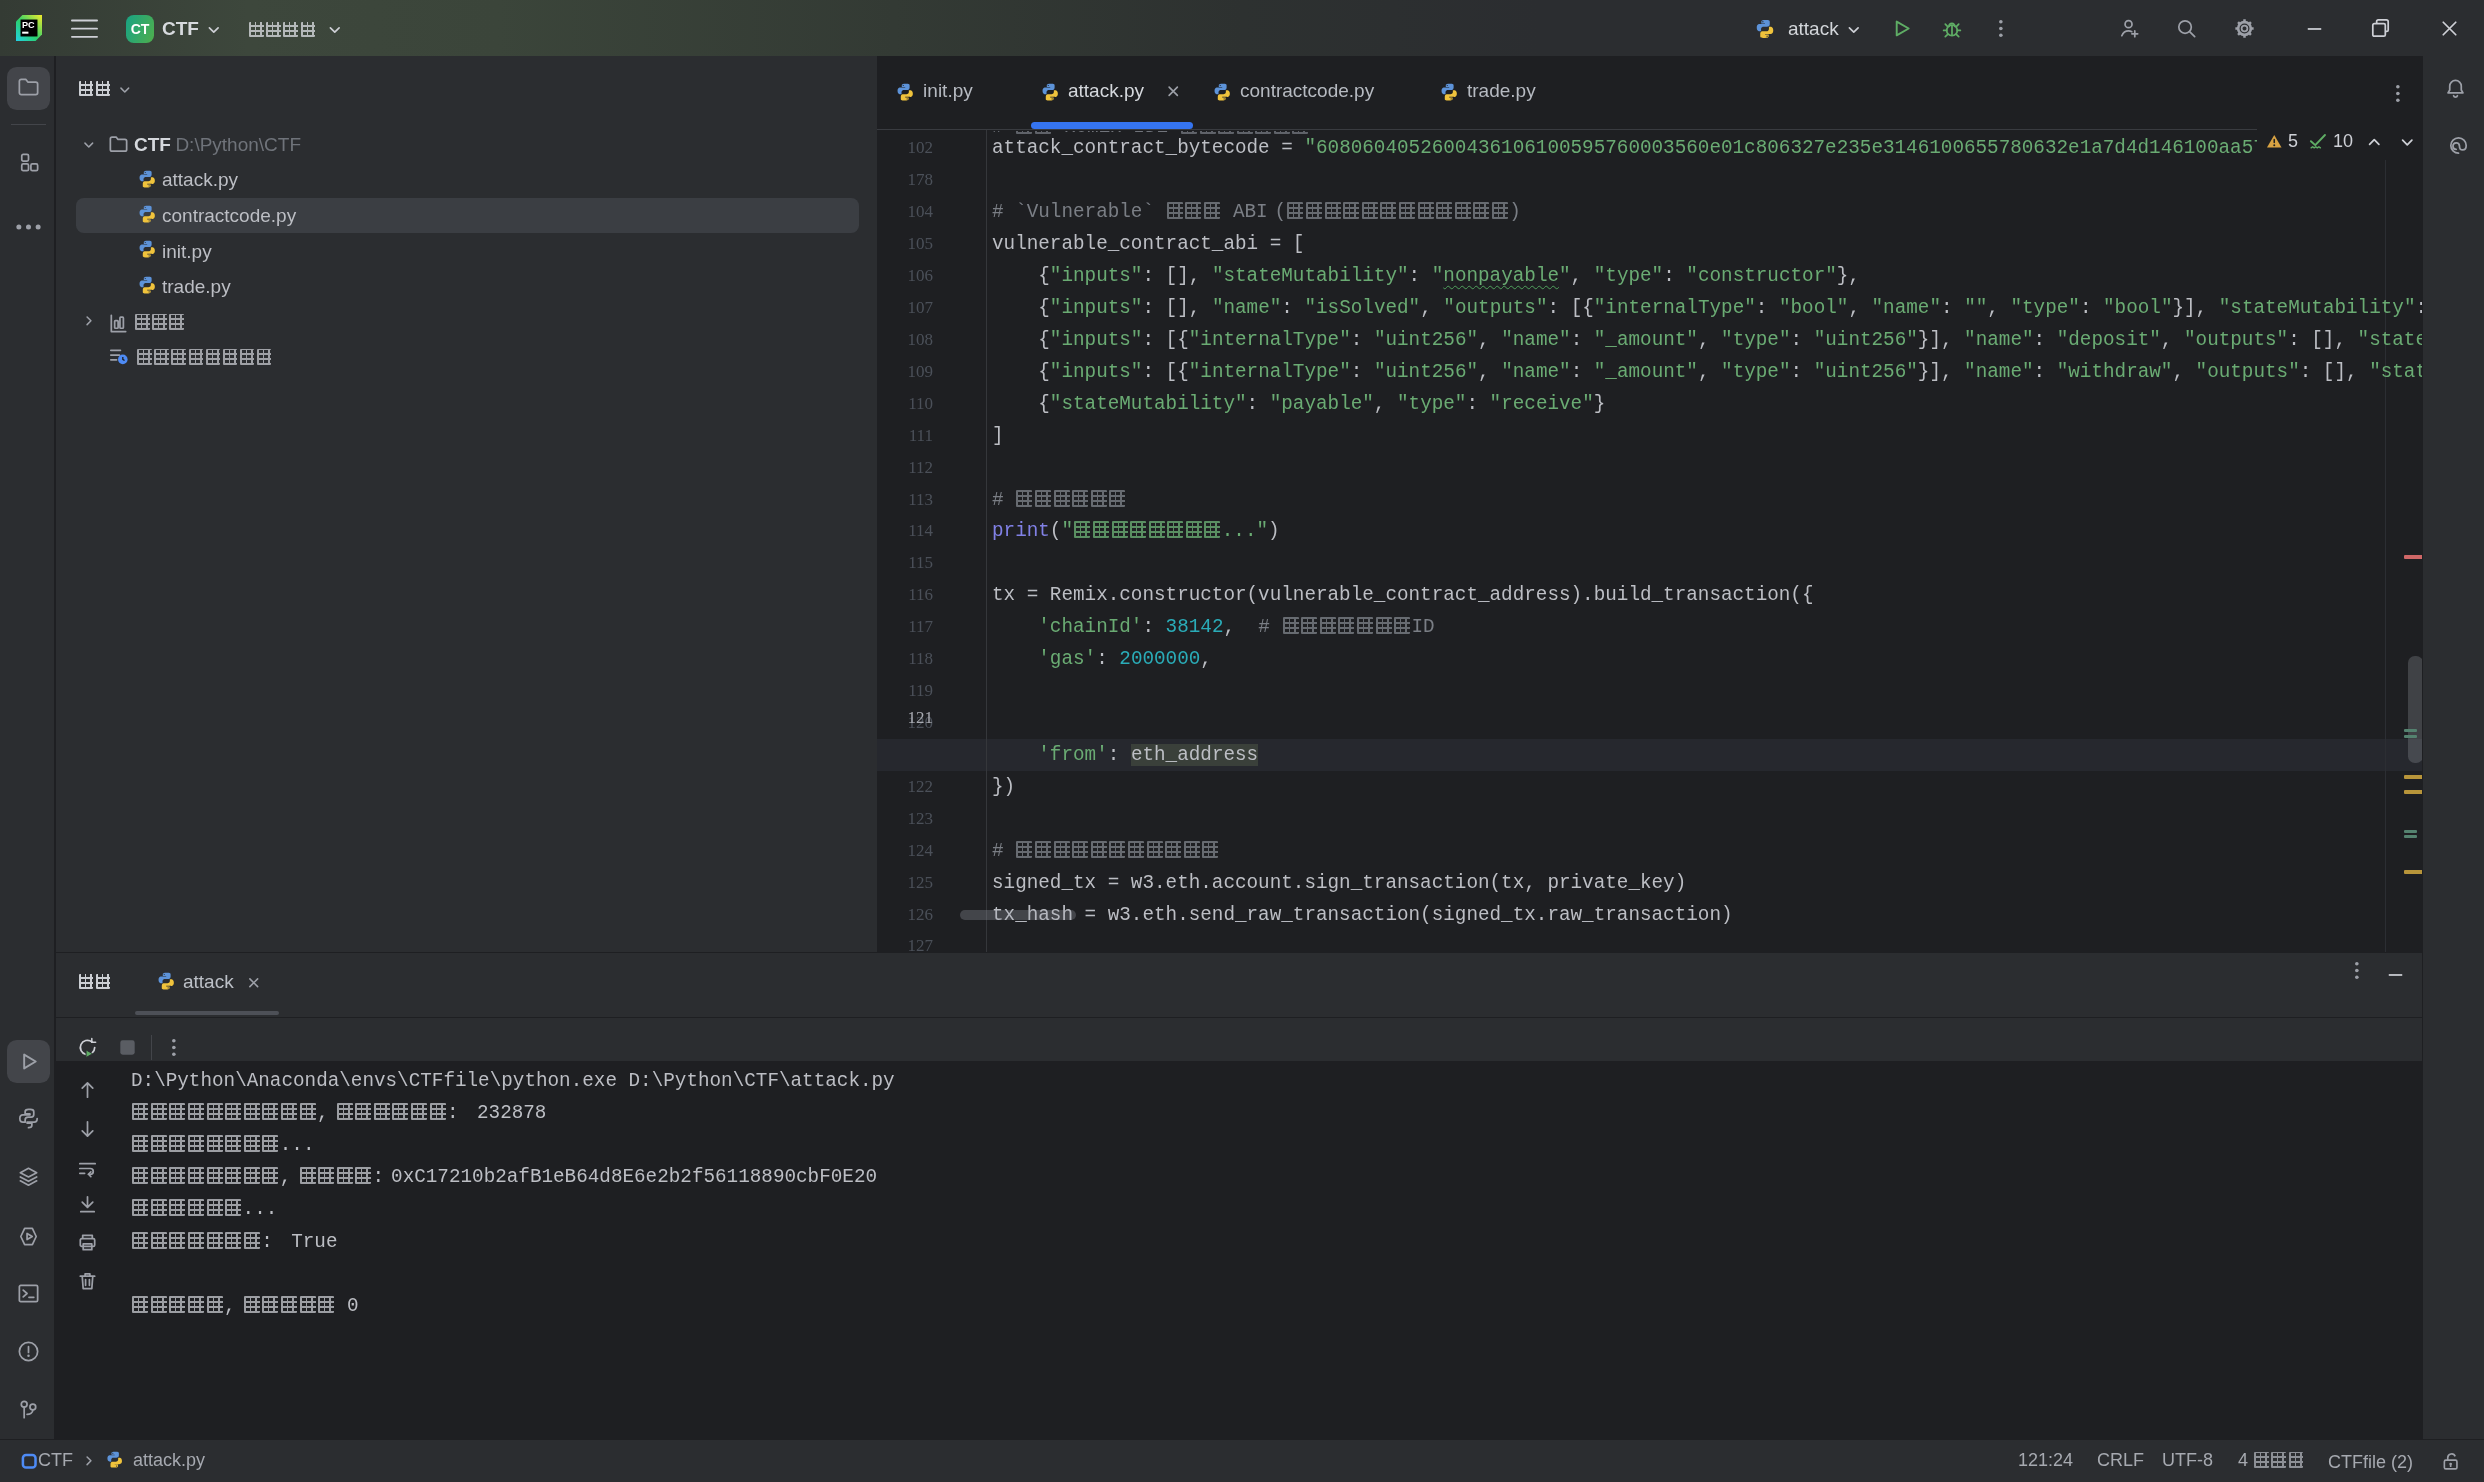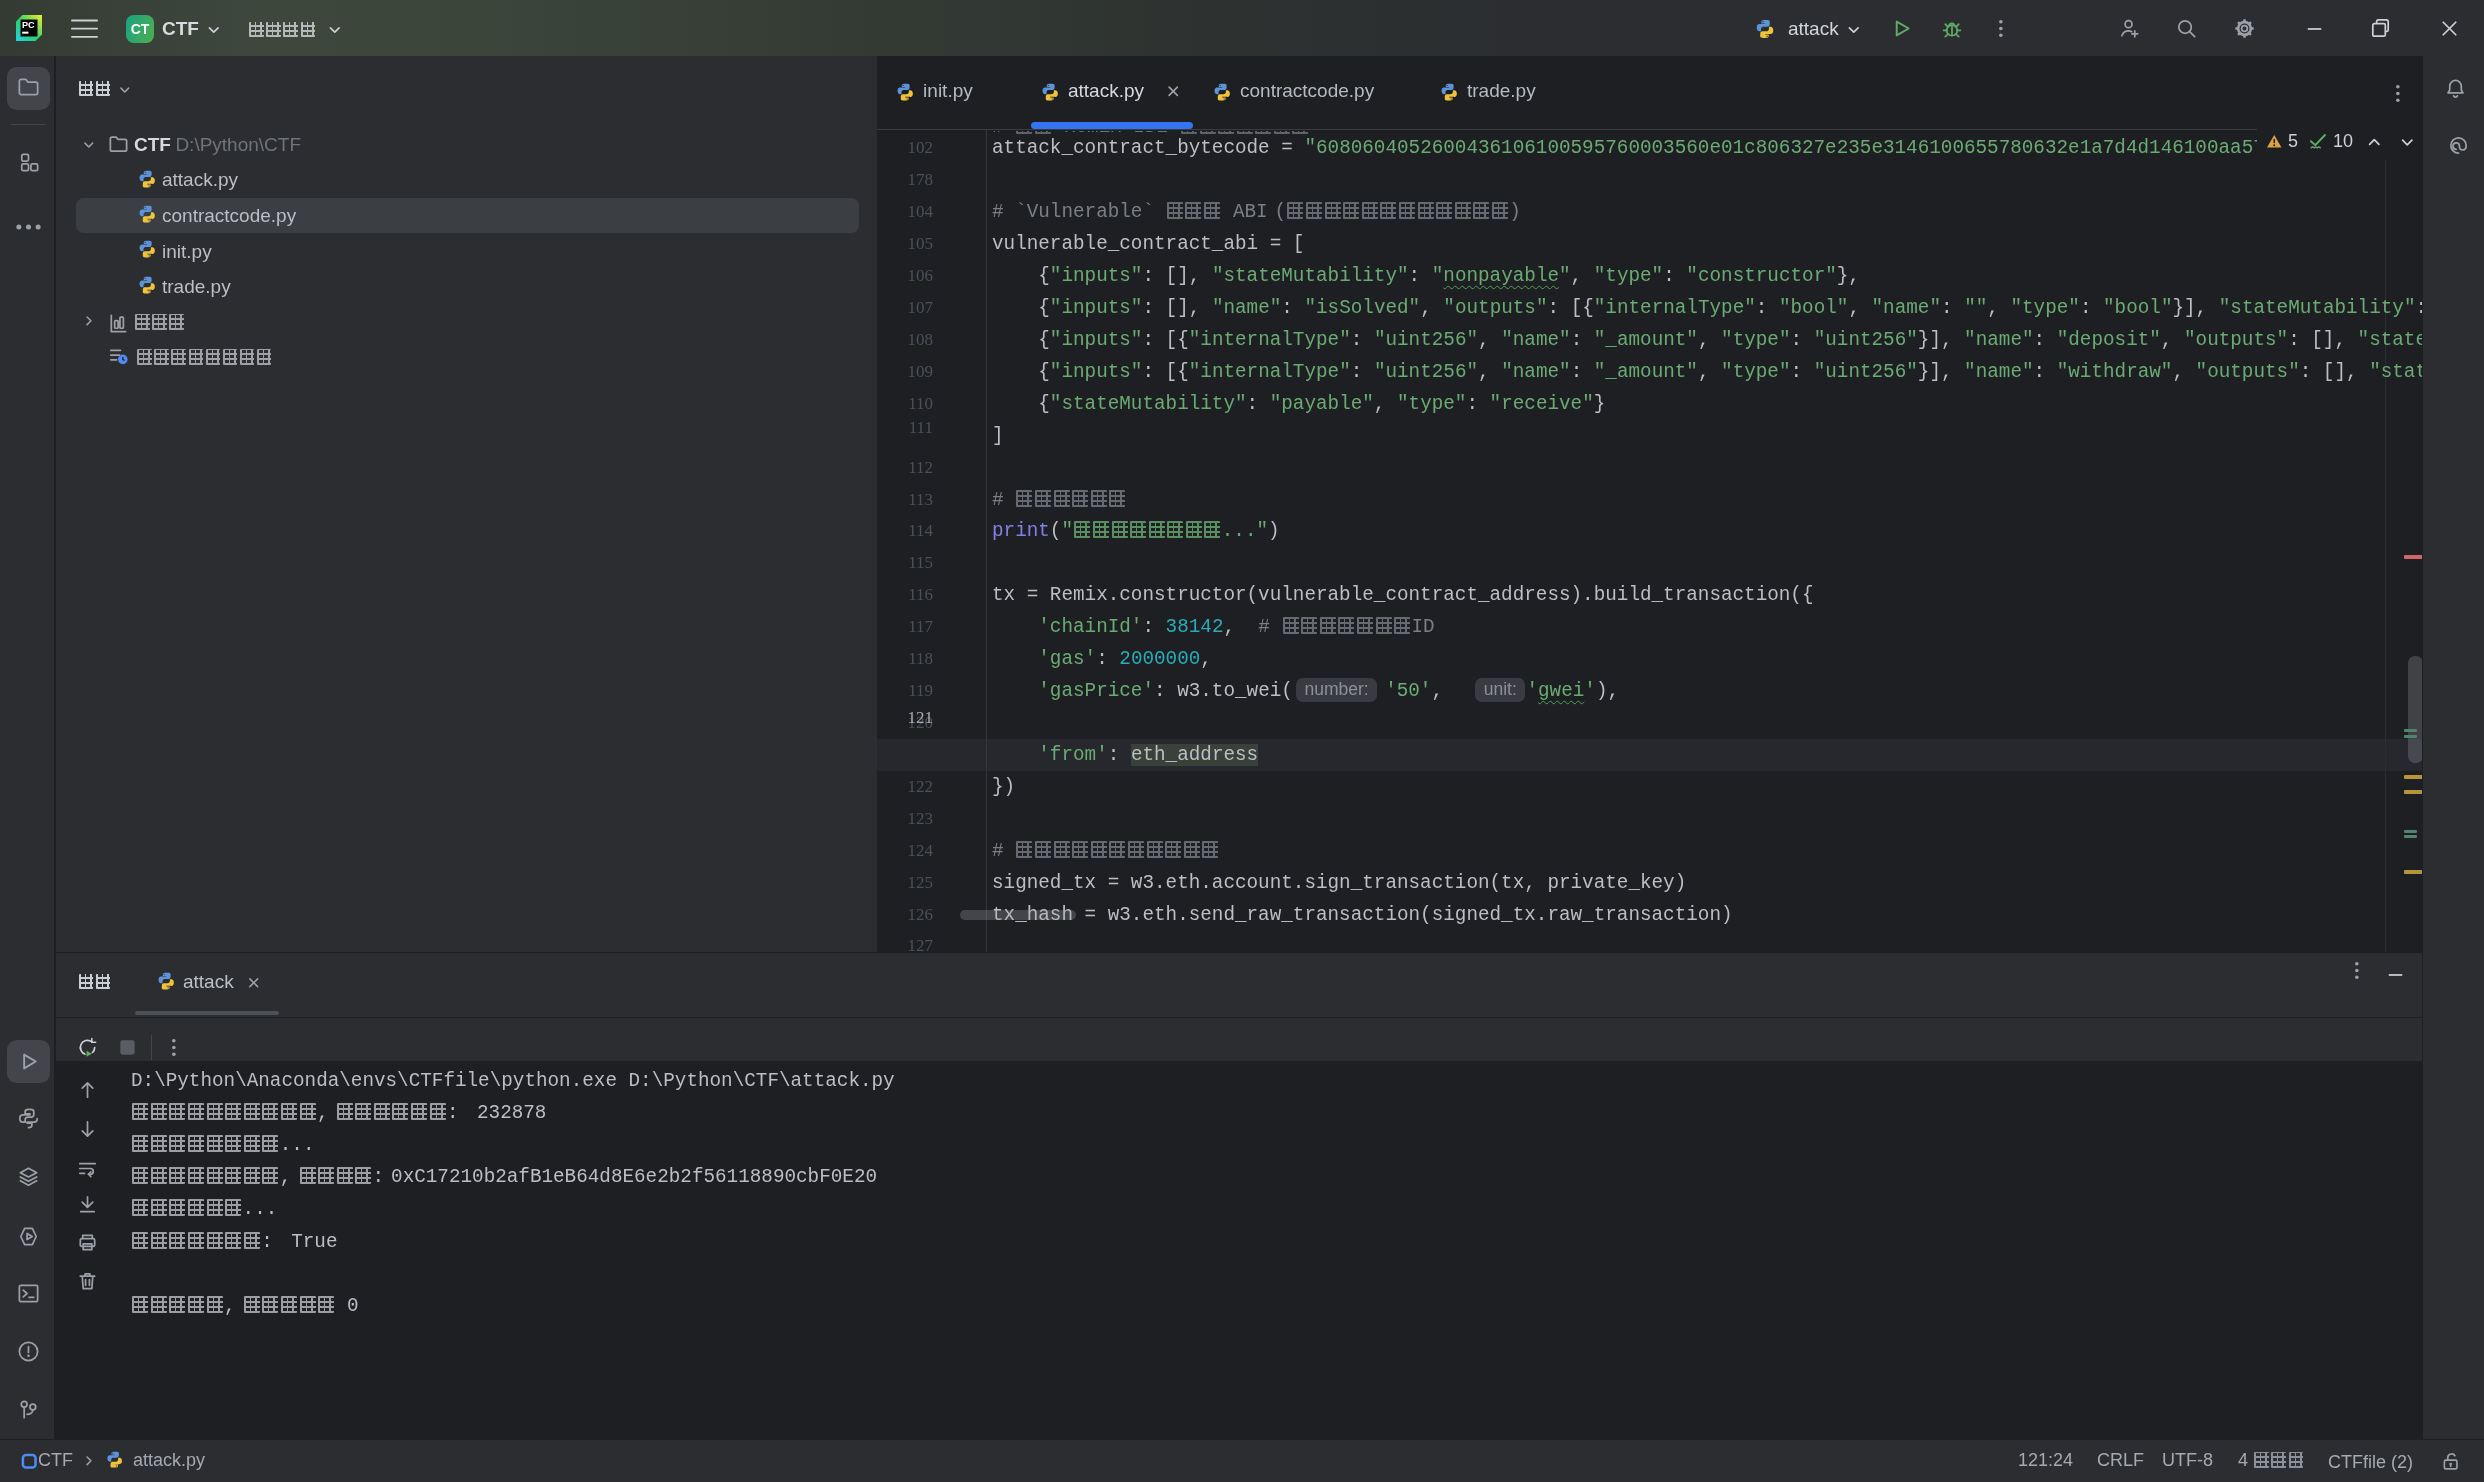--- a/index.html
+++ b/index.html
@@ -244,21 +244,21 @@
   <div class="gn" style="top:44px">101</div>
 <div class="gn" style="top:76px">102</div>
 <div class="gn" style="top:108px">178</div>
 <div class="gn" style="top:140px">104</div>
 <div class="gn" style="top:172px">105</div>
 <div class="gn" style="top:204px">106</div>
 <div class="gn" style="top:236px">107</div>
 <div class="gn" style="top:268px">108</div>
 <div class="gn" style="top:300px">109</div>
 <div class="gn" style="top:332px">110</div>
-<div class="gn" style="top:356px">111</div>
+<div class="gn" style="top:364px">111</div>
 <div class="gn" style="top:396px">112</div>
 <div class="gn" style="top:428px">113</div>
 <div class="gn" style="top:459px">114</div>
 <div class="gn" style="top:491px">115</div>
 <div class="gn" style="top:523px">116</div>
 <div class="gn" style="top:555px">117</div>
 <div class="gn" style="top:587px">118</div>
 <div class="gn" style="top:619px">119</div>
 <div class="gn" style="top:651px">120</div>
 <div class="gn cur" style="top:646px">121</div>
@@ -278,21 +278,20 @@
 <div class="cl" style="top:268px">    {<span class="s">"inputs"</span>: [{<span class="s">"internalType"</span>: <span class="s">"uint256"</span>, <span class="s">"name"</span>: <span class="s">"_amount"</span>, <span class="s">"type"</span>: <span class="s">"uint256"</span>}], <span class="s">"name"</span>: <span class="s">"deposit"</span>, <span class="s">"outputs"</span>: [], <span class="s">"stateMutability"</span>: , : },</div>
 <div class="cl" style="top:300px">    {<span class="s">"inputs"</span>: [{<span class="s">"internalType"</span>: <span class="s">"uint256"</span>, <span class="s">"name"</span>: <span class="s">"_amount"</span>, <span class="s">"type"</span>: <span class="s">"uint256"</span>}], <span class="s">"name"</span>: <span class="s">"withdraw"</span>, <span class="s">"outputs"</span>: [], <span class="s">"stateMutability"</span>: , : },</div>
 <div class="cl" style="top:332px">    {<span class="s">"stateMutability"</span>: <span class="s">"payable"</span>, <span class="s">"type"</span>: <span class="s">"receive"</span>}</div>
 <div class="cl" style="top:364px">]</div>
 <div class="cl" style="top:396px"></div>
 <div class="cl" style="top:428px"><span class="c"># </span><span class="c"><i class="b bm"></i><i class="b bm"></i><i class="b bm"></i><i class="b bm"></i><i class="b bm"></i><i class="b bm"></i></span></div>
 <div class="cl" style="top:459px"><span class="v">print</span>(<span class="s">"</span><span class="s"><i class="b bm"></i><i class="b bm"></i><i class="b bm"></i><i class="b bm"></i><i class="b bm"></i><i class="b bm"></i><i class="b bm"></i><i class="b bm"></i></span><span class="s">..."</span>)</div>
 <div class="cl" style="top:523px">tx = Remix.constructor(vulnerable_contract_address).build_transaction({</div>
 <div class="cl" style="top:555px">    <span class="s">'chainId'</span>: <span class="n">38142</span>,  <span class="c"># </span><span class="c"><i class="b bm"></i><i class="b bm"></i><i class="b bm"></i><i class="b bm"></i><i class="b bm"></i><i class="b bm"></i><i class="b bm"></i></span><span class="c">ID</span></div>
 <div class="cl" style="top:587px">    <span class="s">'gas'</span>: <span class="n">2000000</span>,</div>
-<div class="cl" style="top:619px">    <span class="s">'gasPrice'</span>: w3.to_wei(<span class="pill" style="margin:0 7.8px 0 2.9px">number:</span><span class="s">'50'</span>, <span class="pill" style="margin:0 1px 0 20.4px">unit:</span><span class="s">'</span><span class="s wg">gwei</span><span class="s">'</span>),</div>
 <div class="cl" style="top:683px">    <span class="s">'from'</span>: <span class="hl">eth_address</span></div>
 <div class="cl" style="top:715px">})</div>
 <div class="cl" style="top:747px"></div>
 <div class="cl" style="top:779px"><span class="c"># </span><span class="c"><i class="b bm"></i><i class="b bm"></i><i class="b bm"></i><i class="b bm"></i><i class="b bm"></i><i class="b bm"></i><i class="b bm"></i><i class="b bm"></i><i class="b bm"></i><i class="b bm"></i><i class="b bm"></i></span></div>
 <div class="cl" style="top:811px">signed_tx = w3.eth.account.sign_transaction(tx, private_key)</div>
 <div class="cl" style="top:843px">tx_hash = w3.eth.send_raw_transaction(signed_tx.raw_transaction)</div>
 <div class="cl" style="top:874px"></div>
 
   <div class="abs" style="left:83px;top:854px;width:116px;height:9.7px;background:rgba(166,170,180,.28);border-radius:4.9px"></div>
 

